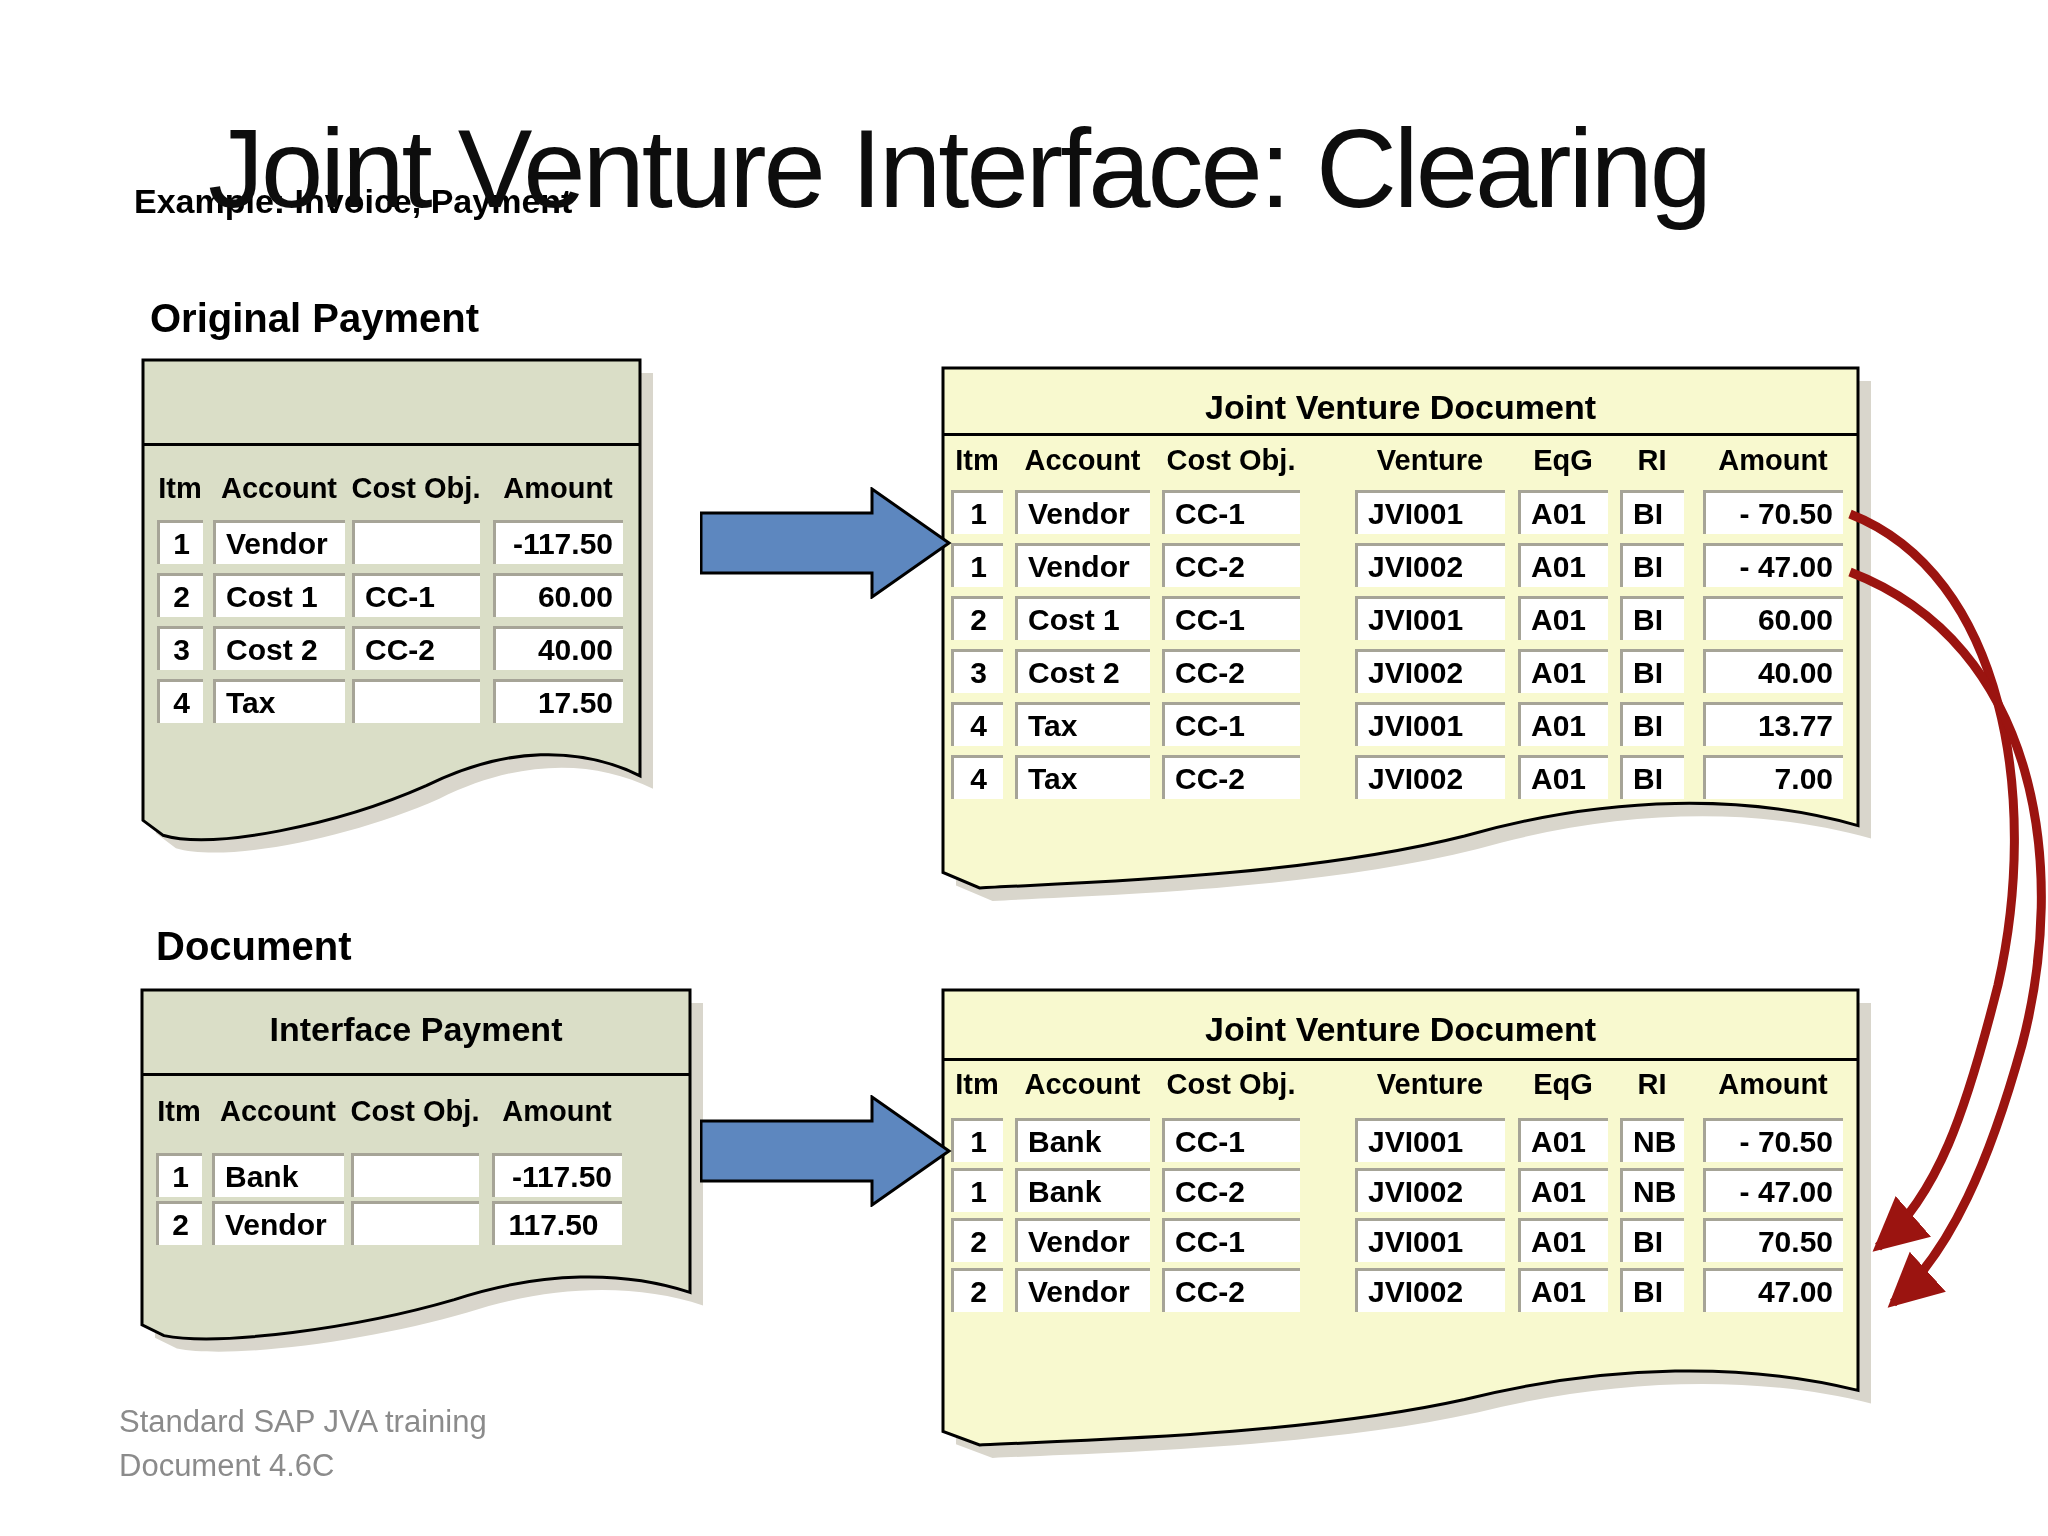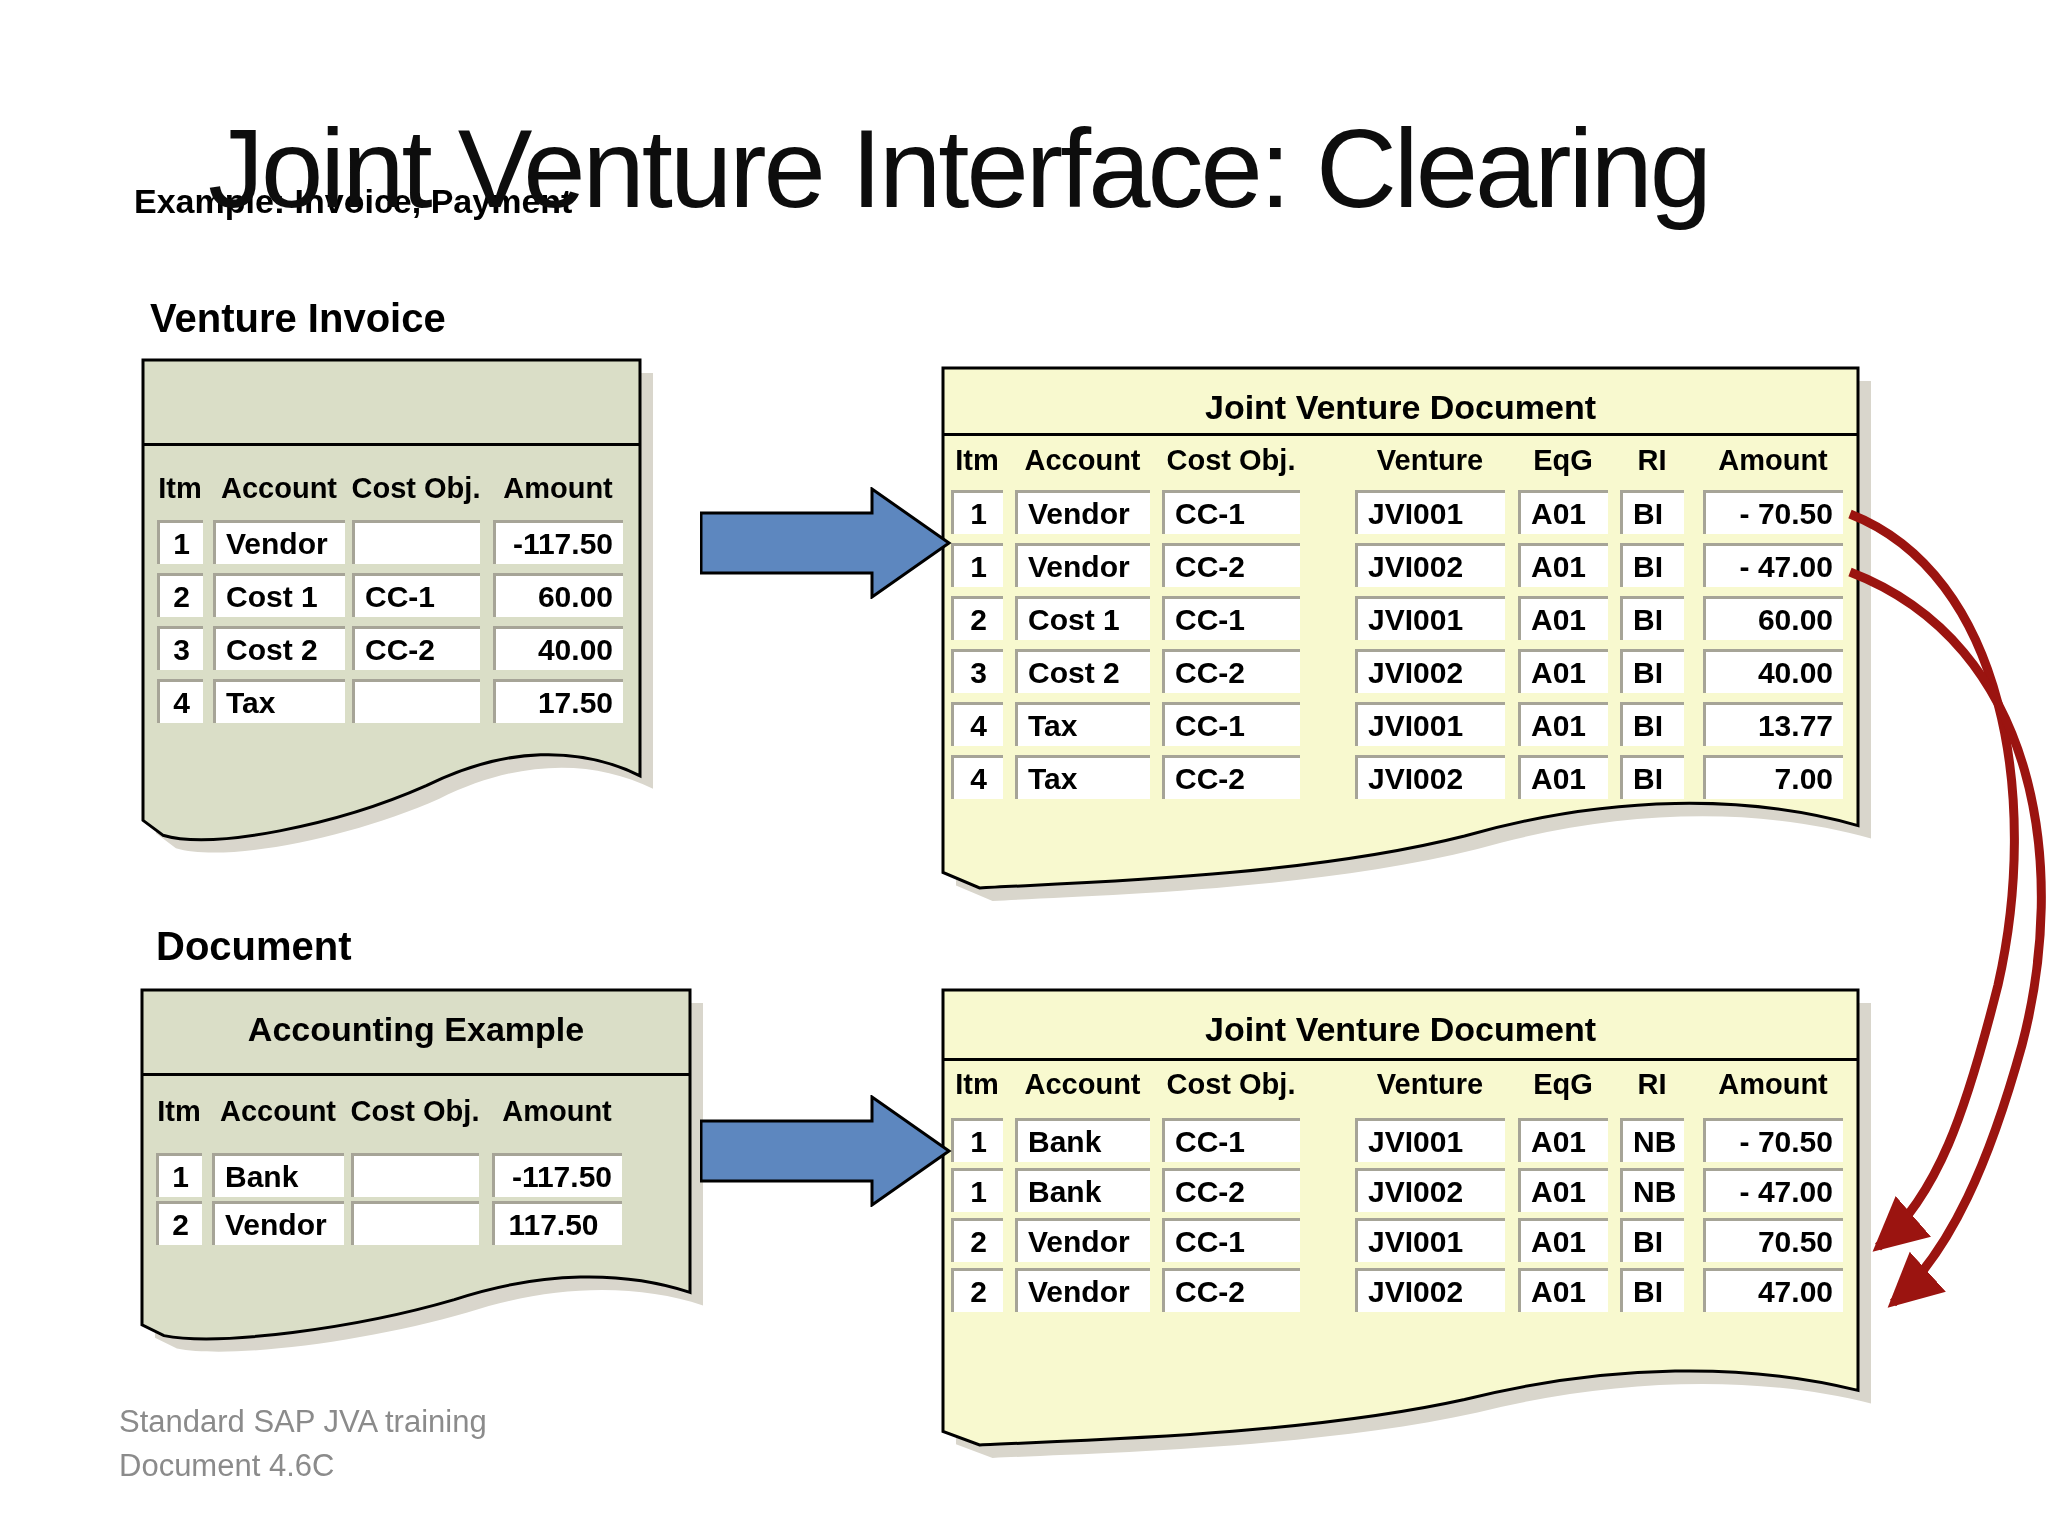--- a/index.html
+++ b/index.html
@@ -46,21 +46,21 @@
     position:absolute;left:119px;top:1400px;z-index:2;
     font-size:31px;line-height:44px;color:#8b8b8b;font-weight:400;
   }
   .footer .gap{display:inline-block;width:132px;}
 </style>
 </head>
 <body>
 
 <div class="slide-title">Joint Venture Interface: Clearing</div>
 <div class="slide-subtitle">Example: Invoice, Payment</div>
-<div class="section-label" id="lbl-original-invoice">Venture Invoice</div>
+<div class="section-label" id="lbl-original-invoice">Original Payment</div>
 <div class="section-label" id="lbl-payment">Document</div>
 
 <div class="doc" style="left: 143px; top: 360px; width: 497px; height: 495px;">
     <svg class="shape" width="497" height="495" viewBox="0 0 100 100" preserveAspectRatio="none">
       <path d="M0,0 H100 V84 C88,78 73,78 57,86 C39,94 14,99 4,96 L0,93 Z" transform="translate(2.62,2.63)" fill="#d9d6cc"></path>
       <path d="M0,0 H100 V84 C88,78 73,78 57,86 C39,94 14,99 4,96 L0,93 Z" fill="#dadec7" stroke="#000" stroke-width="3" vector-effect="non-scaling-stroke"></path>
     </svg>
     <div class="divider" style="top: 83px;"></div>
     <div class="colhdr" style="left: 4px; width: 66px; top: 112px;">Itm</div>
     <div class="colhdr" style="left: 60px; width: 152px; top: 112px;">Account</div>
@@ -140,21 +140,21 @@
     <div class="cell c-left" style="left: 575px; width: 90px; top: 387px; height: 44px;">A01</div>
     <div class="cell c-left" style="left: 677px; width: 64px; top: 387px; height: 44px;">BI</div>
     <div class="cell c-right" style="left: 760px; width: 140px; top: 387px; height: 44px;">7.00</div>
   </div>
 
 <div class="doc" style="left: 142px; top: 990px; width: 548px; height: 360px;">
     <svg class="shape" width="548" height="360" viewBox="0 0 100 100" preserveAspectRatio="none">
       <path d="M0,0 H100 V84 C88,78 73,78 57,86 C39,94 14,99 4,96 L0,93 Z" transform="translate(2.37,3.61)" fill="#d9d6cc"></path>
       <path d="M0,0 H100 V84 C88,78 73,78 57,86 C39,94 14,99 4,96 L0,93 Z" fill="#dadec7" stroke="#000" stroke-width="3" vector-effect="non-scaling-stroke"></path>
     </svg>
-    <div class="doctitle">Accounting Example</div>
+    <div class="doctitle">Interface Payment</div>
     <div class="divider" style="top: 83px;"></div>
     <div class="colhdr" style="left: 4px; width: 66px; top: 105px;">Itm</div>
     <div class="colhdr" style="left: 60px; width: 152px; top: 105px;">Account</div>
     <div class="colhdr" style="left: 199px; width: 148px; top: 105px;">Cost Obj.</div>
     <div class="colhdr" style="left: 340px; width: 150px; top: 105px;">Amount</div>
     <div class="cell c-center" style="left: 14px; width: 46px; top: 163px; height: 44px;">1</div>
     <div class="cell c-left" style="left: 70px; width: 132px; top: 163px; height: 44px;">Bank</div>
     <div class="cell c-left" style="left: 209px; width: 128px; top: 163px; height: 44px;"></div>
     <div class="cell c-right" style="left: 350px; width: 130px; top: 163px; height: 44px;">-117.50</div>
     <div class="cell c-center" style="left: 14px; width: 46px; top: 211px; height: 44px;">2</div>

